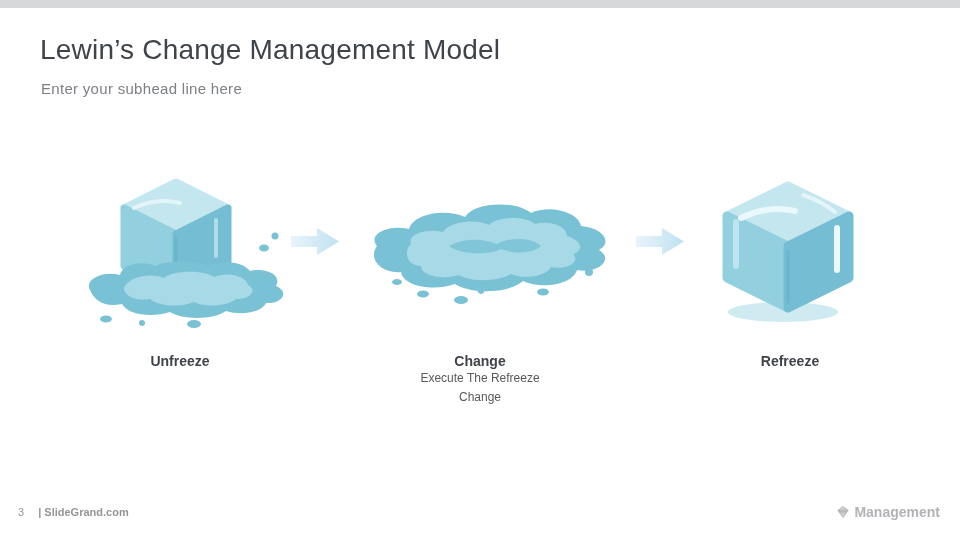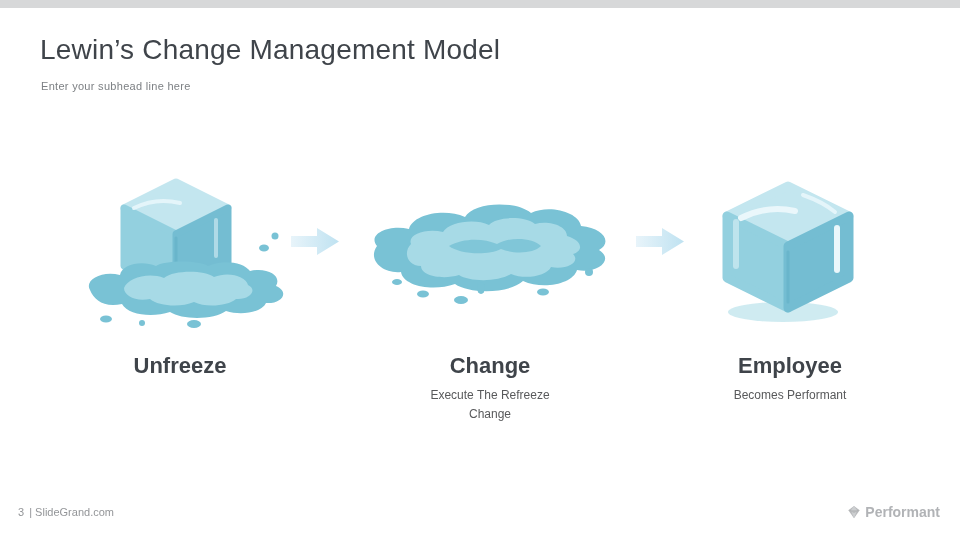--- a/index.html
+++ b/index.html
@@ -2,40 +2,40 @@
 <html style="--top-bar: #d7d8d9; --title-text: #3f444a; --body-text: #58595b; --muted-text: #7d8084; --footer-text: #939598; --brand-gray: #b1b3b6; --ice-top: #c3e6ef; --ice-front: #93d0df; --ice-side: #74bdd2; --ice-accent: #5ba9c0; --ice-highlight: #eaf7fb; --puddle: #79c2d5; --puddle-light: #a7dae6; --arrow-light: #e8f4fa; --arrow-blue: #bfe2f1;"><head>
 <meta charset="utf-8">
 <style>
   *{margin:0;padding:0;box-sizing:border-box;}
   html,body{width:960px;height:540px;}
   body{position:relative;overflow:hidden;background:#ffffff;font-family:"Liberation Sans",sans-serif;}
 
   .top-bar{position:absolute;left:0;top:0;width:100%;height:8px;background:var(--top-bar,#d7d8d9);}
 
   .title{position:absolute;left:40px;top:34px;font-size:28px;font-weight:500;color:var(--title-text,#3f444a);letter-spacing:.2px;text-align:right;}
-  .subhead{position:absolute;left:41px;top:80px;font-size:11px;color:var(--muted-text,#7d8084);letter-spacing:.3px;}
+  .subhead{position:absolute;left:41px;top:80px;font-size:15px;color:var(--muted-text,#7d8084);letter-spacing:.3px;}
 
   .illus{position:absolute;}
   .illus.unfreeze{left:76px;top:156px;width:212px;height:178px;}
   .illus.change{left:353px;top:188px;width:265px;height:125px;}
   .illus.refreeze{left:703px;top:160px;width:170px;height:170px;}
 
   .arrow{position:absolute;width:50px;height:31px;}
   .arrow.a1{left:291px;top:226px;}
   .arrow.a2{left:636px;top:226px;}
 
   .stage-text{position:absolute;top:353px;width:220px;text-align:center;}
   .stage-text.s1{left:70px;}
-  .stage-text.s2{left:380px;}
+  .stage-text.s2{left:370px;}
   .stage-text.s3{left:680px;}
-  .stage-label{font-size:22px;font-weight:bold;color:var(--title-text,#3f444a);margin-bottom:7px;}
+  .stage-label{font-size:14px;font-weight:bold;color:var(--title-text,#3f444a);}
   .stage-desc{font-size:12px;color:var(--body-text,#58595b);line-height:19px;}
 
   .footer-left{position:absolute;left:18px;top:506px;font-size:11px;color:var(--footer-text,#939598);}
-  .footer-left .site{margin-left:2px;}
+  .footer-left .site{margin-left:11px;font-weight:bold;}
   .brand{position:absolute;right:20px;top:504px;display:flex;align-items:center;gap:4px;font-size:14px;font-weight:bold;color:var(--brand-gray,#b1b3b6);}
 
   
   .face-top{fill:var(--ice-top,#c3e6ef);stroke:var(--ice-top,#c3e6ef);stroke-width:9;stroke-linejoin:round;}
   .face-left{fill:var(--ice-front,#93d0df);stroke:var(--ice-front,#93d0df);stroke-width:9;stroke-linejoin:round;}
   .face-right{fill:var(--ice-side,#74bdd2);stroke:var(--ice-side,#74bdd2);stroke-width:9;stroke-linejoin:round;}
   .unfreeze .face-top,.unfreeze .face-left,.unfreeze .face-right{stroke-width:7;}
   .gloss{fill:none;stroke:var(--ice-highlight,#eaf7fb);stroke-width:6;stroke-linecap:round;}
   .gloss.thin{stroke-width:4;opacity:.85;}
   .gloss.dim{opacity:.5;}
@@ -118,31 +118,30 @@
 
 <div class="stage-text s2">
   <div class="stage-label">Change</div>
   <div class="stage-desc">
     <div>Execute The Refreeze</div>
     <div>Change</div>
   </div>
 </div>
 
 <div class="stage-text s3">
-  <div class="stage-label">Employee</div>
+  <div class="stage-label">Refreeze</div>
   <div class="stage-desc">
-    <div>Becomes Performant</div>
   </div>
 </div>
 
 <div class="footer-left">
   <span>3</span>
   <span class="site">| SlideGrand.com</span>
 </div>
 
 <div class="brand">
   <svg width="14" height="14" viewBox="0 0 16 16">
     <polygon points="8,1 14.5,6 8,15 1.5,6" fill="#b9bbbd"></polygon>
     <polygon points="8,1 11.5,6 8,15 4.5,6" fill="#cdcfd1"></polygon>
     <polygon points="1.5,6 14.5,6 8,9" fill="#a8aaac" opacity="0.6"></polygon>
   </svg>
-  <span>Performant</span>
+  <span>Management</span>
 </div>
 
 </body></html>

